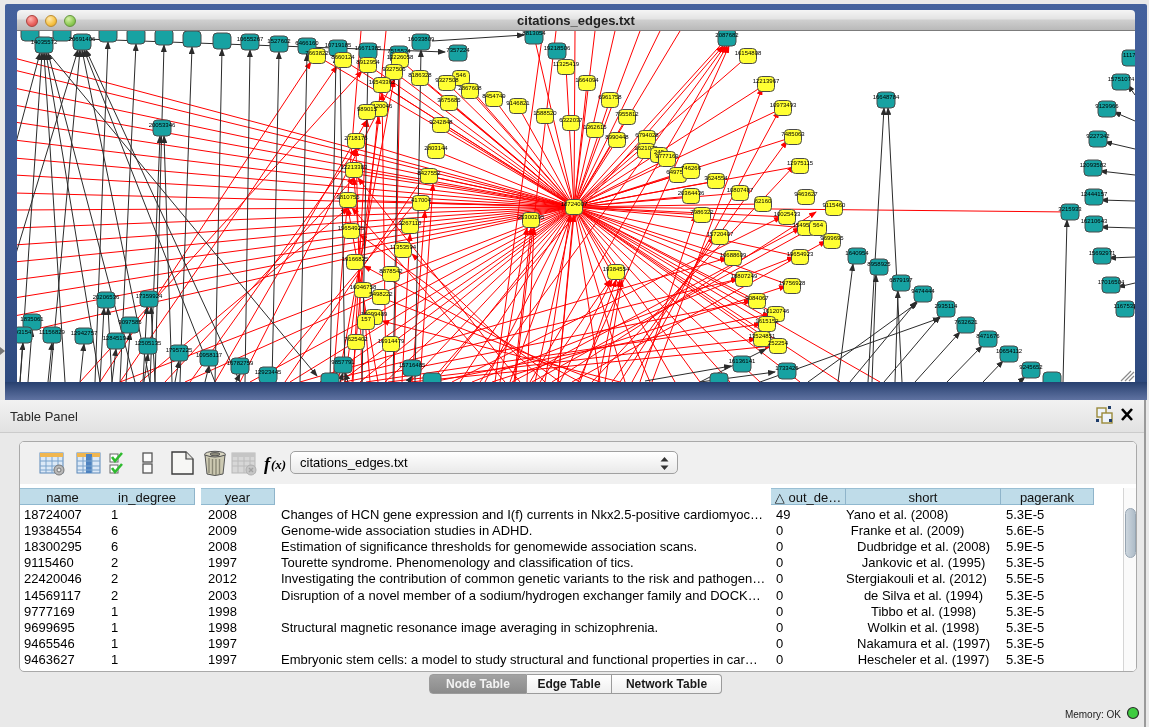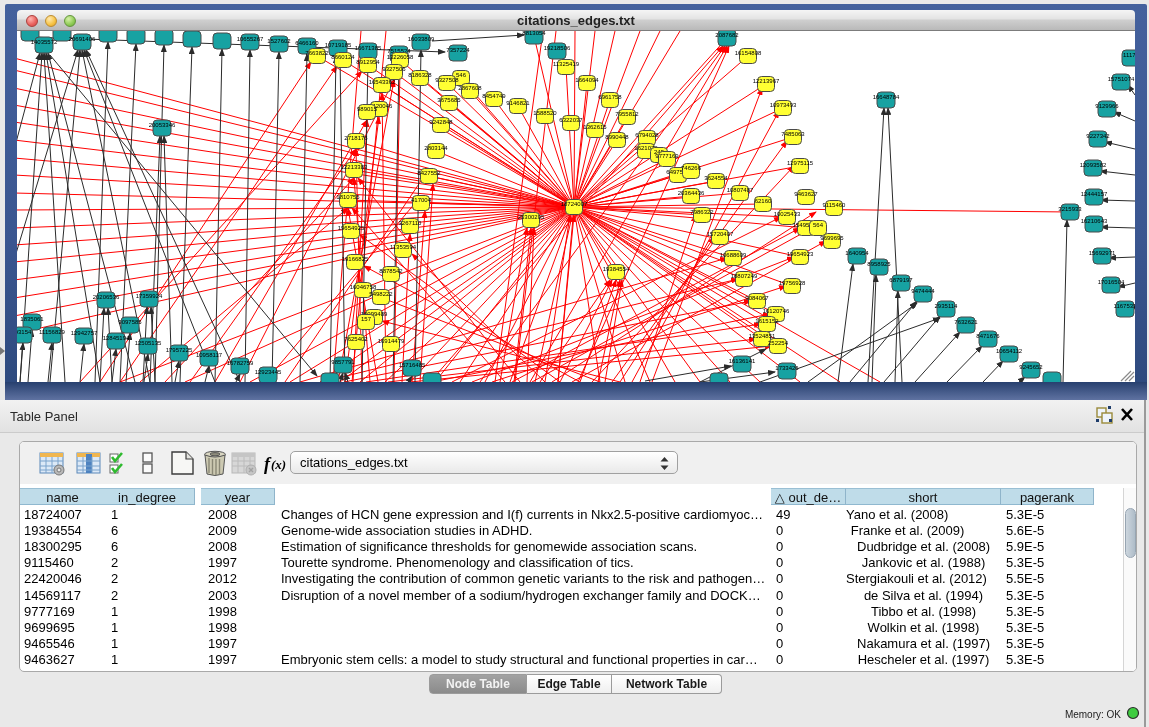--- a/index.html
+++ b/index.html
@@ -663,21 +663,21 @@
 <span style="left:756px">0</span>
 <span style="left:826px;width:155px;text-align:center">Dudbridge et al. (2008)</span>
 <span style="left:986px">5.9E‑5</span>
 </div>
 <div class="trow" style="top:113.1px">
 <span style="left:4px">9115460</span>
 <span style="left:91px">2</span>
 <span style="left:188px">1997</span>
 <span style="left:261px;width:488px;overflow:hidden;white-space:nowrap">Tourette syndrome. Phenomenology and classification of tics.</span>
 <span style="left:756px">0</span>
-<span style="left:826px;width:155px;text-align:center">Jankovic et al. (1988)</span>
+<span style="left:826px;width:155px;text-align:center">Jankovic et al. (1995)</span>
 <span style="left:986px">5.3E‑5</span>
 </div>
 <div class="trow" style="top:129.3px">
 <span style="left:4px">22420046</span>
 <span style="left:91px">2</span>
 <span style="left:188px">2012</span>
 <span style="left:261px;width:488px;overflow:hidden;white-space:nowrap">Investigating the contribution of common genetic variants to the risk and pathogen…</span>
 <span style="left:756px">0</span>
 <span style="left:826px;width:155px;">Stergiakouli et al. (2012)</span>
 <span style="left:986px">5.5E‑5</span>
@@ -696,20 +696,21 @@
 <span style="left:91px">1</span>
 <span style="left:188px">1998</span>
 <span style="left:756px">0</span>
 <span style="left:826px;width:155px;text-align:center">Tibbo et al. (1998)</span>
 <span style="left:986px">5.3E‑5</span>
 </div>
 <div class="trow" style="top:177.9px">
 <span style="left:4px">9699695</span>
 <span style="left:91px">1</span>
 <span style="left:188px">1998</span>
+<span style="left:261px;width:488px;overflow:hidden;white-space:nowrap">Structural magnetic resonance image averaging in schizophrenia.</span>
 <span style="left:756px">0</span>
 <span style="left:826px;width:155px;text-align:center">Wolkin et al. (1998)</span>
 <span style="left:986px">5.3E‑5</span>
 </div>
 <div class="trow" style="top:194.1px">
 <span style="left:4px">9465546</span>
 <span style="left:91px">1</span>
 <span style="left:188px">1997</span>
 <span style="left:756px">0</span>
 <span style="left:826px;width:155px;text-align:center">Nakamura et al. (1997)</span>

